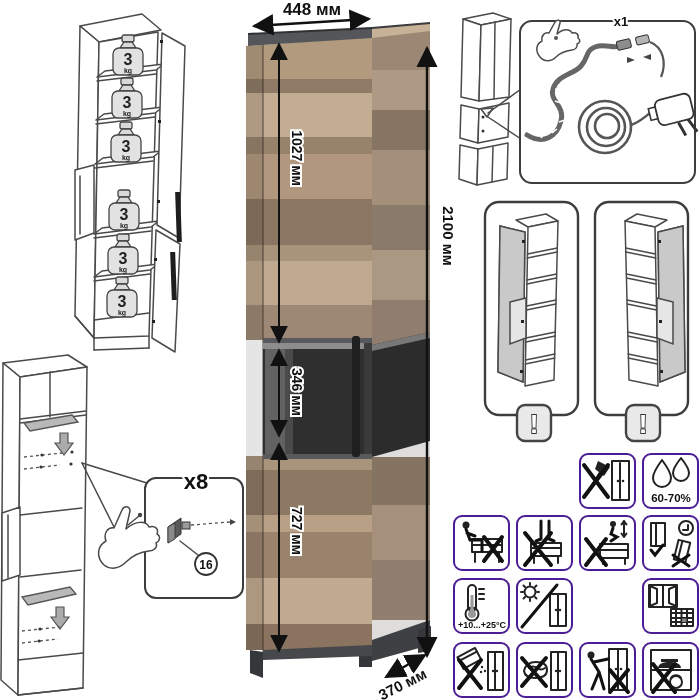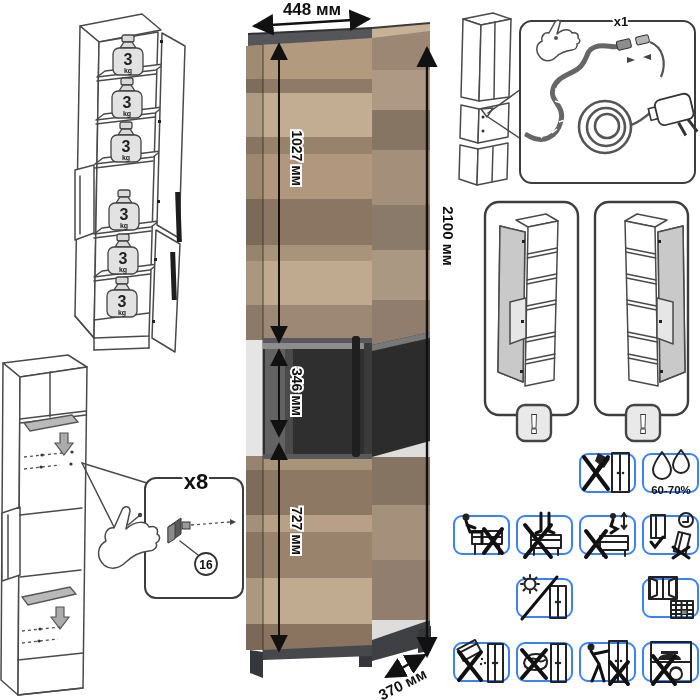--- a/index.html
+++ b/index.html
@@ -4,21 +4,21 @@
 <style>
   html,body{margin:0;padding:0;background:#fff;}
   #canvas{position:relative;width:700px;height:700px;background:#ffffff;overflow:hidden;
           font-family:"Liberation Sans", sans-serif;}
   #canvas svg{position:absolute;overflow:visible;}
   svg text{font-family:"Liberation Sans", sans-serif;}
   .dim{font-weight:bold;fill:#111;paint-order:stroke;stroke:#ffffff;stroke-width:4px;}
   .ln{stroke:#4a4a4a;stroke-width:1.5;fill:none;stroke-linejoin:round;stroke-linecap:round;}
   .lnw{stroke:#4a4a4a;stroke-width:1.5;fill:#ffffff;stroke-linejoin:round;}
   .dash{stroke:#555;stroke-width:1.3;stroke-dasharray:3,3;fill:none;}
-  .tile{position:absolute;width:57px;height:40px;border:2px solid #3b82f6;border-radius:9px;
+  .tile{position:absolute;width:57px;height:56px;border:2px solid #4c1d95;border-radius:9px;
         background:#fff;box-sizing:border-box;display:flex;align-items:center;justify-content:center;}
   .ic{stroke:#222;fill:none;stroke-width:2;stroke-linecap:round;stroke-linejoin:round;}
   .icf{fill:#222;stroke:none;}
   .x{stroke:#111;stroke-width:4;stroke-linecap:round;fill:none;}
   .xs{stroke:#111;stroke-width:3;stroke-linecap:round;fill:none;}
   .ictxt{font-weight:bold;fill:#111;}
 </style>
 </head>
 <body>
 
@@ -388,20 +388,32 @@
       <circle class="ic" cx="41" cy="9" r="7"></circle>
         <path class="ic" d="M38,11 h5 v-5" stroke-width="1.7"></path>
       <g transform="rotate(14 37 32)">
           <rect class="ic" x="31" y="22" width="12" height="20"></rect>
           <line class="ic" x1="35" y1="22" x2="35" y2="42"></line>
         </g>
       <path class="xs" d="M28,36 L44,47 M44,36 L28,47"></path>
     </svg>
   </div>
 
+  <div class="tile" style="left:453px;top:578px">
+    <svg width="52" height="48" viewBox="0 0 52 48">
+      <rect class="ic" x="12" y="3" width="8" height="26" rx="4"></rect>
+      <circle class="ic" cx="16" cy="32" r="6.5"></circle>
+      <circle cx="16" cy="32" r="4" fill="#9a9a9a"></circle>
+        <rect x="14.5" y="13" width="3" height="18" fill="#9a9a9a"></rect>
+      <line class="ic" x1="23" y1="7" x2="28" y2="7" stroke-width="1.6"></line>
+        <line class="ic" x1="23" y1="12" x2="28" y2="12" stroke-width="1.6"></line>
+      <line class="ic" x1="23" y1="17" x2="28" y2="17" stroke-width="1.6"></line>
+      <text class="ictxt" x="26" y="46" font-size="9" text-anchor="middle">+10...+25°C</text>
+    </svg>
+  </div>
   <div class="tile" style="left:516px;top:578px">
     <svg width="52" height="48" viewBox="0 0 52 48">
       <circle class="ic" cx="11" cy="10" r="5.5"></circle>
       <path class="ic" d="M11,1 v2 M11,17 v2 M2,10 h2 M18,10 h2 M4.5,3.5 l1.5,1.5 M16,15 l1.5,1.5 M17.5,3.5 L16,5 M6,15 L4.5,16.5" stroke-width="1.6"></path>
       <rect class="ic" x="31" y="12" width="16" height="32"></rect>
         <line class="ic" x1="39" y1="12" x2="39" y2="44"></line>
       <circle cx="37" cy="28" r="1.2" fill="#222"></circle>
         <circle cx="41" cy="28" r="1.2" fill="#222"></circle>
       <line class="xs" x1="3" y1="45" x2="38" y2="3" stroke-width="2.6"></line>
     </svg>

